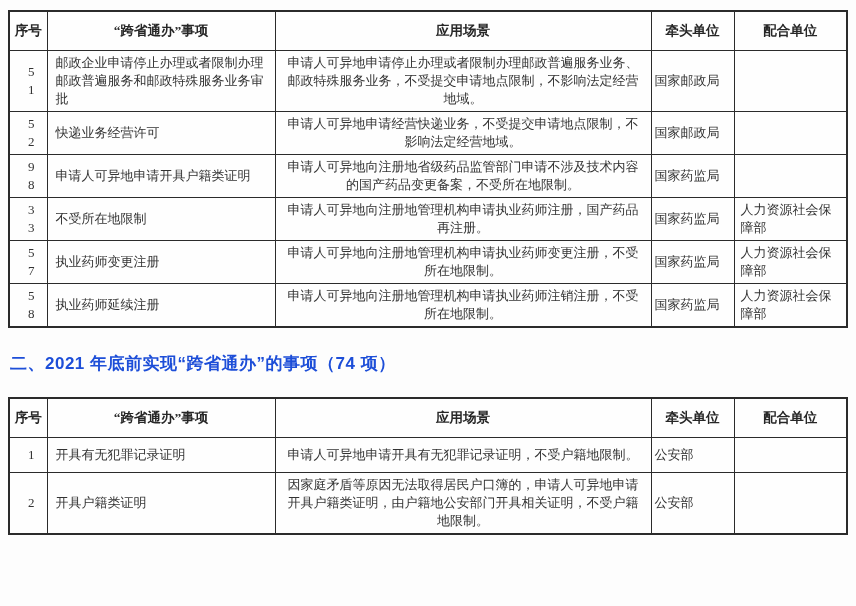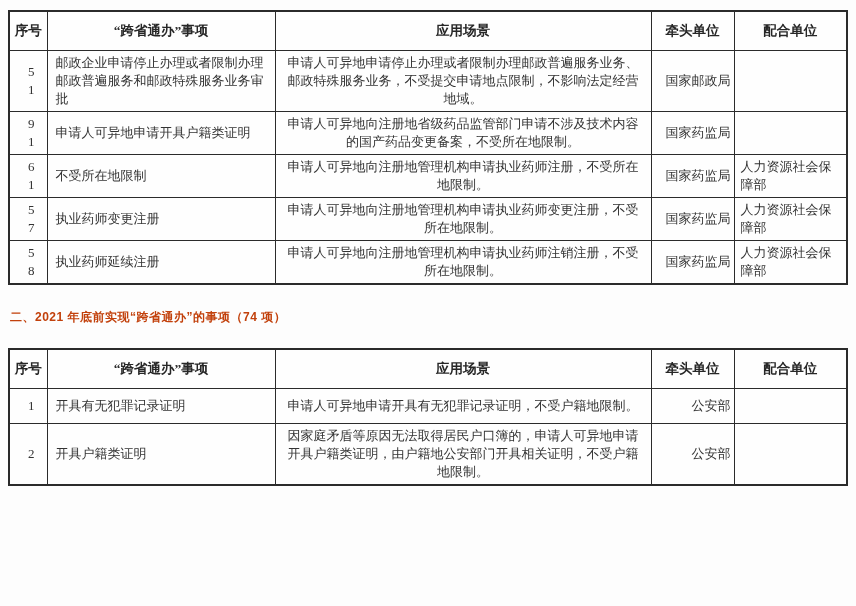--- a/index.html
+++ b/index.html
@@ -46,27 +46,27 @@
     padding: 3px 8px;
     vertical-align: middle;
     height: 28px;
     word-break: break-all;
     color: #333333;
     margin-left: 11px;
   }
   table.grid td.c0 { text-align: center; padding: 3px 18px; }
   table.grid td.c1 { text-align: left; }
   table.grid td.c2 { text-align: center; }
-  table.grid td.c3 { text-align: right; padding: 3px 3px; }
+  table.grid td.c3 { text-align: left; padding: 3px 3px; }
   table.grid td.c4 { text-align: left; padding: 3px 6px; }
   h2.section-heading {
     font-family: "Liberation Sans", "DejaVu Sans", sans-serif;
-    font-size: 12px;
+    font-size: 17px;
     font-weight: bold;
-    color: #c2410c;
+    color: #1d4ed8;
     letter-spacing: 0.5px;
     margin: 24px 0 22px 2px;
   }
 </style>
 </head>
 <body>
 
 <div class="page">
 
   <table class="grid">
@@ -88,30 +88,37 @@
       </thead>
       <tbody>
         <tr>
           <td class="c0">51</td>
           <td class="c1">邮政企业申请停止办理或者限制办理邮政普遍服务和邮政特殊服务业务审批</td>
           <td class="c2">申请人可异地申请停止办理或者限制办理邮政普遍服务业务、邮政特殊服务业务，不受提交申请地点限制，不影响法定经营地域。</td>
           <td class="c3">国家邮政局</td>
           <td class="c4"></td>
         </tr>
         <tr>
-          <td class="c0">91</td>
+          <td class="c0">52</td>
+          <td class="c1">快递业务经营许可</td>
+          <td class="c2">申请人可异地申请经营快递业务，不受提交申请地点限制，不影响法定经营地域。</td>
+          <td class="c3">国家邮政局</td>
+          <td class="c4"></td>
+        </tr>
+        <tr>
+          <td class="c0">98</td>
           <td class="c1">申请人可异地申请开具户籍类证明</td>
           <td class="c2">申请人可异地向注册地省级药品监管部门申请不涉及技术内容的国产药品变更备案，不受所在地限制。</td>
           <td class="c3">国家药监局</td>
           <td class="c4"></td>
         </tr>
         <tr>
-          <td class="c0">61</td>
+          <td class="c0">33</td>
           <td class="c1">不受所在地限制</td>
-          <td class="c2">申请人可异地向注册地管理机构申请执业药师注册，不受所在地限制。</td>
+          <td class="c2">申请人可异地向注册地管理机构申请执业药师注册，国产药品再注册。</td>
           <td class="c3">国家药监局</td>
           <td class="c4">人力资源社会保障部</td>
         </tr>
         <tr>
           <td class="c0">57</td>
           <td class="c1">执业药师变更注册</td>
           <td class="c2">申请人可异地向注册地管理机构申请执业药师变更注册，不受所在地限制。</td>
           <td class="c3">国家药监局</td>
           <td class="c4">人力资源社会保障部</td>
         </tr>

